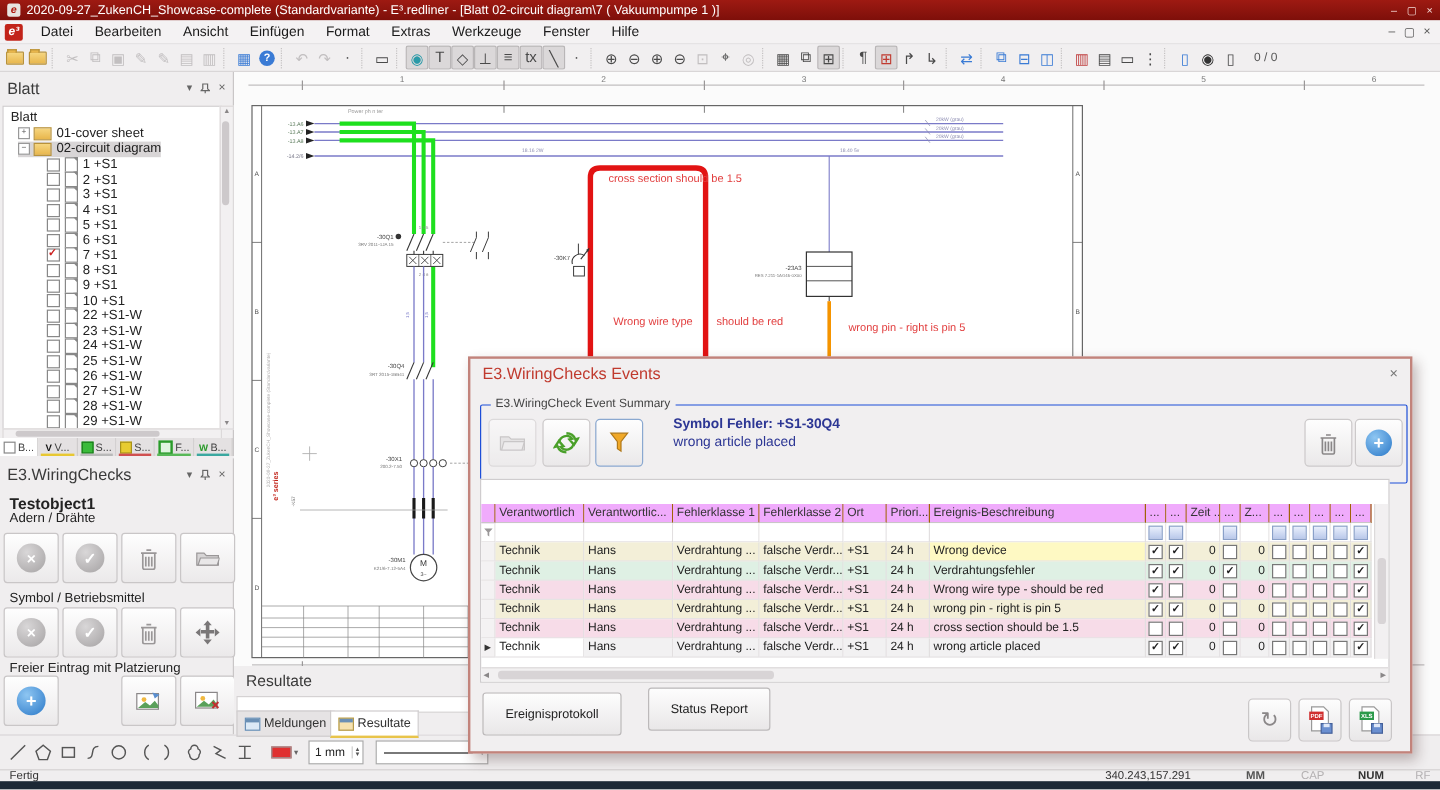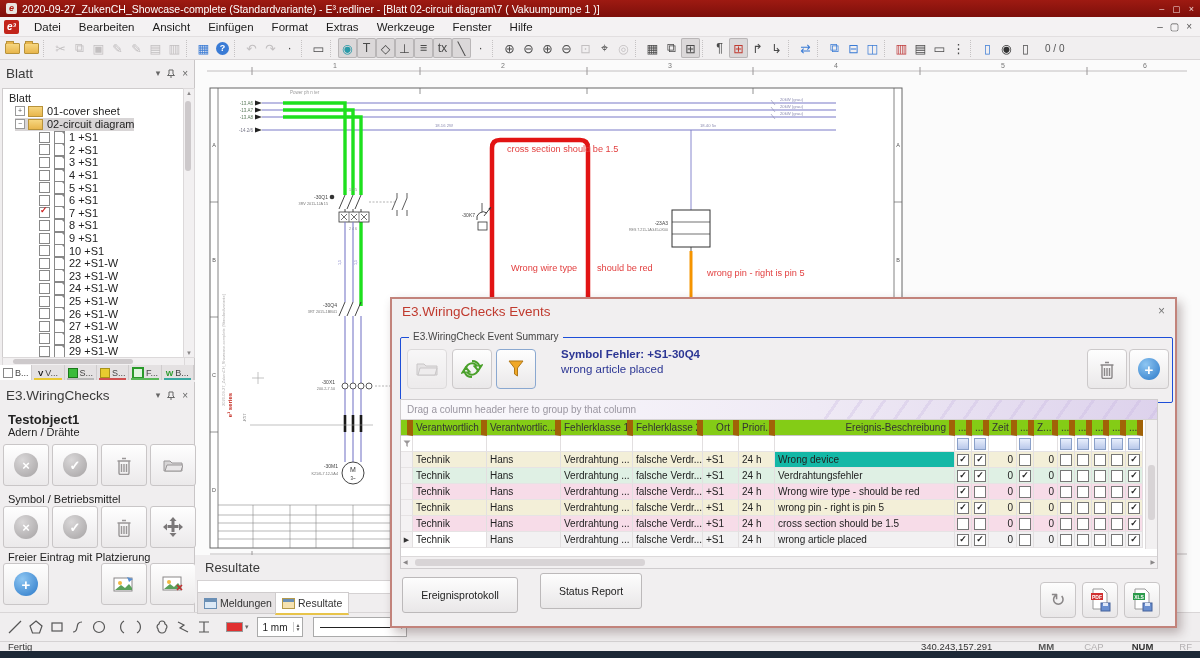--- a/index.html
+++ b/index.html
@@ -103,21 +103,21 @@
             border:1px solid #cfccce;overflow:hidden;}
   .groupbyband{position:absolute;left:0;top:0;width:100%;height:20px;
      background:linear-gradient(90deg,#fbfafc 0%,#efeaf5 55%,#ddd2ec 100%);
      border-bottom:1px solid #d6d3d4;font-size:10px;color:#9a96a0;display:flex;align-items:center;
      padding-left:6px;box-sizing:border-box;}
   .groupbyband:after{content:"";position:absolute;right:0;top:0;bottom:0;width:45%;
      background:repeating-linear-gradient(125deg,transparent 0 16px,rgba(190,170,220,.25) 16px 19px);}
   .gr{position:absolute;display:flex;height:16px;}
   .gc{height:100%;border-right:1px solid #e2dfe0;border-bottom:1px solid #e6e3e4;font-size:10px;
       padding:2px 3px 0 3px;box-sizing:border-box;white-space:nowrap;overflow:hidden;color:#222;}
-  .ghead .gc{background:#84cc16;border-right:6px solid #a16207;border-bottom:1px solid #c9c6c7;color:#333;text-align:right;}
+  .ghead .gc{background:#f0abfc;border-right:1px solid #a16207;border-bottom:1px solid #c9c6c7;color:#333;}
   .gc.cbc{display:flex;align-items:center;justify-content:center;padding:0;}
   .xcb{width:10px;height:10px;border:1px solid #777;background:#fff;font-size:9px;line-height:9px;
        text-align:center;color:#222;font-weight:bold;}
   .fchip{width:10px;height:10px;border:1px solid #8aa0c8;background:linear-gradient(#e9effc,#b9c8ea);}
   .tvsb{position:absolute;right:0px;top:20px;width:11px;height:129px;background:#f2f0f1;border-left:1px solid #dcd9da;}
   .tvsb .thumb{position:absolute;left:2px;width:7px;height:55px;top:45px;background:#d8d4d6;border-radius:3px;}
   .thsb{position:absolute;left:0;bottom:0;width:100%;height:11px;background:#f2f0f1;border-top:1px solid #dcd9da;}
   .thsb .thumb{position:absolute;left:14px;top:2px;width:230px;height:7px;background:#d8d4d6;border-radius:3px;}
   .dbtn{position:absolute;height:34px;background:linear-gradient(#fdfdfd,#e9e7e8);border:1px solid #bcb9ba;
         border-radius:3px;font-size:10.5px;color:#222;display:flex;align-items:center;justify-content:center;}
@@ -830,23 +830,20 @@
         <svg width="16" height="19">
             <path d="M3 5h10v12a1.5 1.5 0 0 1-1.5 1.5h-7A1.5 1.5 0 0 1 3 17zM1.5 5h13M6 2.5h4M5.5 8v8M8 8v8M10.5 8v8" stroke="#8a8788" stroke-width="1.4" fill="none"></path>
           </svg>
       </div>
       <div class="sqbtn" style="left:728px;top:11px;">
         <span class="bluecirc" style="width:22px;height:22px;">+</span>
       </div>
     </div>
 
     <div class="gridwrap">
-      <div class="groupbyband">
-        <span>Drag a column header here to group by that column</span>
-      </div>
       <div id="grid-head">
           <div class="gr ghead" style="top: 20px; left: 0px;">
             <span class="gc " style="width: 12px;"></span>
             <span class="gc " style="width: 74px;">Verantwortlich</span>
             <span class="gc " style="width: 74px;">Verantwortlic...</span>
             <span class="gc " style="width: 72px;">Fehlerklasse 1</span>
             <span class="gc " style="width: 70px;">Fehlerklasse 2</span>
             <span class="gc " style="width: 36px;">Ort</span>
             <span class="gc " style="width: 36px;">Priori...</span>
             <span class="gc " style="width: 180px;">Ereignis-Beschreibung</span>
@@ -907,21 +904,21 @@
         </div>
       <div id="grid-rows">
           <div class="gr" style="top: 52px; left: 0px;">
             <span class="gc cbc" style="width: 12px; background: rgb(244, 242, 243);"></span>
             <span class="gc " style="width: 74px; background: rgb(243, 239, 216);">Technik</span>
             <span class="gc " style="width: 74px; background: rgb(243, 239, 216);">Hans</span>
             <span class="gc " style="width: 72px; background: rgb(243, 239, 216);">Verdrahtung ...</span>
             <span class="gc " style="width: 70px; background: rgb(243, 239, 216);">falsche Verdr...</span>
             <span class="gc " style="width: 36px; background: rgb(243, 239, 216);">+S1</span>
             <span class="gc " style="width: 36px; background: rgb(243, 239, 216);">24 h</span>
-            <span class="gc " style="width: 180px; background: #14b8a6;">Wrong device</span>
+            <span class="gc " style="width: 180px; background: #fef9c3;">Wrong device</span>
             <span class="gc cbc" style="width: 17px; background: rgb(243, 239, 216);">
               <span class="xcb">✓</span>
             </span>
             <span class="gc cbc" style="width: 17px; background: rgb(243, 239, 216);">
               <span class="xcb">✓</span>
             </span>
             <span class="gc " style="width: 28px; background: rgb(243, 239, 216); text-align: right;">0</span>
             <span class="gc cbc" style="width: 17px; background: rgb(243, 239, 216);">
               <span class="xcb"></span>
             </span>

